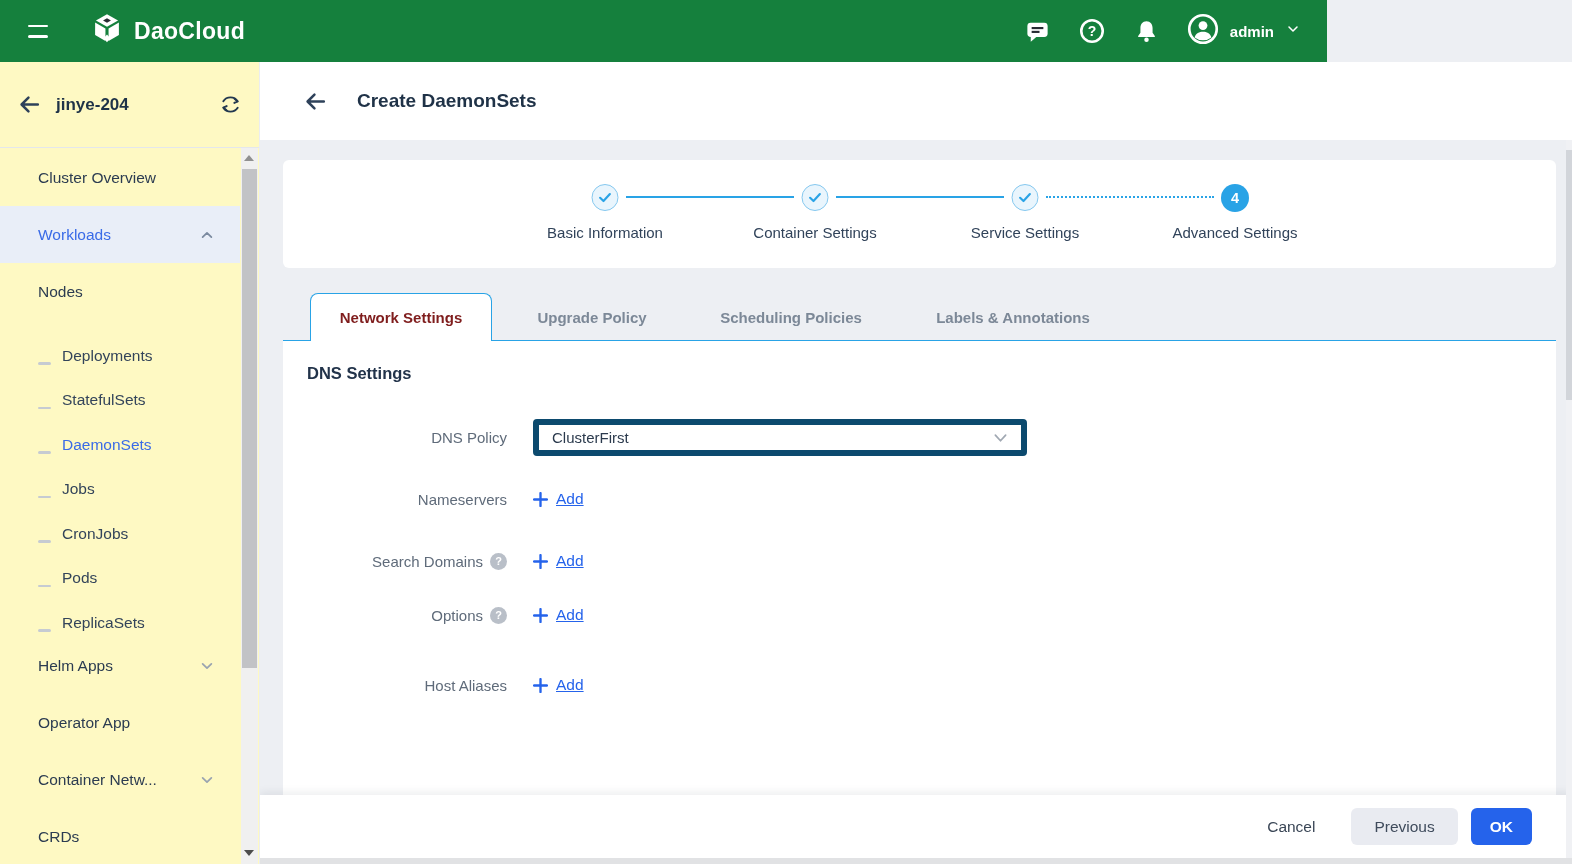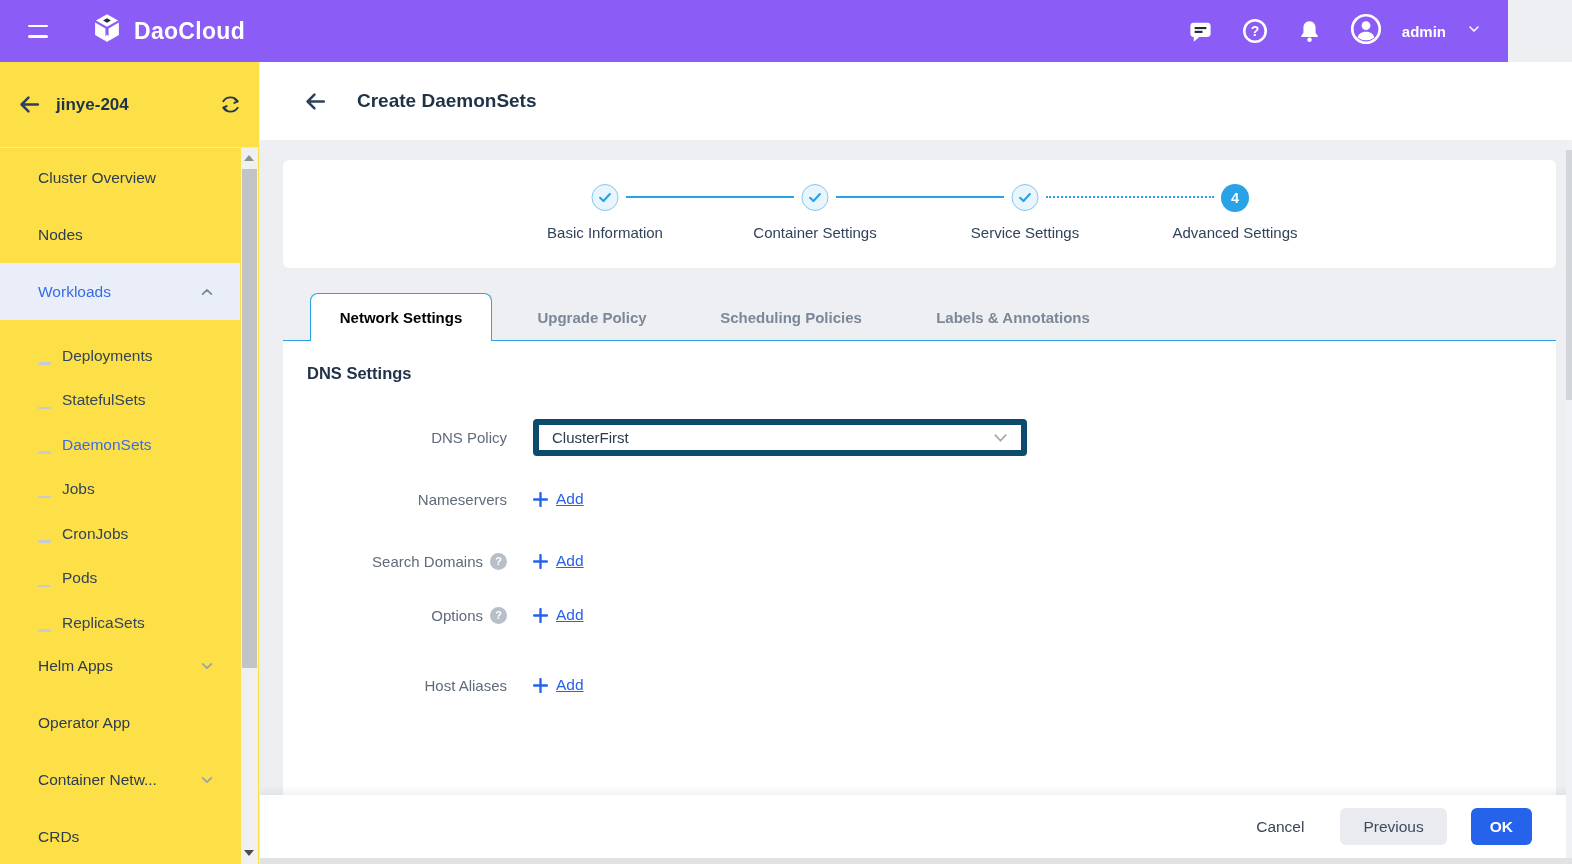--- a/index.html
+++ b/index.html
@@ -3,34 +3,34 @@
 <meta charset="utf-8">
 <style>
   * { box-sizing: border-box; }
   html,body { margin:0; padding:0; }
   body {
     width:1572px; height:864px; position:relative; overflow:hidden;
     font-family:"Liberation Sans", sans-serif; background:#edeff3;
   }
 
   
-  .topbar{ position:absolute; left:0; top:0; width:1508px; height:62px;
-    background:#8b5cf6; display:flex; align-items:center; z-index:20; }
+  .topbar{ position:absolute; left:0; top:0; width:1327px; height:62px;
+    background:#15803d; display:flex; align-items:center; z-index:20; }
   .hamburger{ margin-left:28px; display:flex; flex-direction:column; gap:8px; cursor:pointer; }
   .hamburger span{ width:20px; height:2.5px; background:#fff; border-radius:2px; }
   .brand{ display:flex; align-items:center; gap:10px; margin-left:42px; }
   .brand-name{ color:#fff; font-size:23px; font-weight:700; letter-spacing:.3px; }
   .topbar-right{ margin-left:auto; display:flex; align-items:center; gap:27px; margin-right:26px; }
   .tb-icon{ display:flex; align-items:center; justify-content:center; cursor:pointer; }
-  .user{ display:flex; align-items:center; gap:20px; cursor:pointer;text-align:right; }
+  .user{ display:flex; align-items:center; gap:11px; cursor:pointer;text-align:right; }
   .user-name{ color:#fff; font-size:15px; font-weight:600; }
 
   
   .sidebar{ position:absolute; left:0; top:62px; width:260px; bottom:0;
-    background:#fde047; border-right:1px solid #ebedf1; z-index:10; }
+    background:#fef9c3; border-right:1px solid #ebedf1; z-index:10; }
   .sb-header{ height:86px; position:relative; border-bottom:1px solid #e4e7ec; }
   .sb-back{ position:absolute; left:17px; top:30px; cursor:pointer; }
   .sb-title{ position:absolute; left:56px; top:43px; transform:translateY(-50%);
     font-size:17px; font-weight:600; color:#1f3348; }
   .sb-refresh{ position:absolute; right:17px; top:31px; cursor:pointer; }
   .sb-nav{ position:absolute; top:87px; left:0; right:0; bottom:0; overflow:hidden; }
   .nav-item{ height:57px; width:240px; display:flex; align-items:center;
     padding:0 26px 0 38px; font-size:15.5px; color:#2c3c51; cursor:pointer; }
   .nav-item.active{ background:#e9eef8; color:#3a6be7; }
   .nav-item .chev{ margin-left:auto; display:flex; }
@@ -65,21 +65,21 @@
     transform:translateX(-50%); font-size:15px; color:#31435a; }
   .connector{ position:absolute; top:36px; height:2px; background:#29a3e6; }
   .connector.dotted{ background:none; height:0; border-top:2.5px dotted #29a3e6; }
 
   
   .tabs{ position:absolute; top:231px; left:23px; width:1273px; height:48px; }
   .tabs-line{ position:absolute; left:0; right:0; bottom:0; height:1px; background:#29a3e6; z-index:1; }
   .tab-active{ position:absolute; left:27px; top:0; width:182px; height:48px; background:#fff;
     border:1px solid #29a3e6; border-bottom:none; border-radius:8px 8px 0 0; z-index:2;
     display:flex; align-items:center; justify-content:center;
-    font-size:15px; font-weight:600; color:#000000; cursor:pointer; }
+    font-size:15px; font-weight:600; color:#7f1d1d; cursor:pointer; }
   .tab{ position:absolute; top:0; height:48px; transform:translateX(-50%); display:flex;
     align-items:center; font-size:15px; font-weight:600; color:#7c8897; cursor:pointer; }
   .tab.t1{ left:309px;justify-content:flex-end; } .tab.t2{ left:508px; } .tab.t3{ left:730px; }
 
   
   .form-card{ position:absolute; top:279px; left:23px; width:1273px; height:454px; background:#fff; }
   .section-title{ position:absolute; left:24px; top:23px; font-size:16.5px; font-weight:600; color:#22334a; }
   .form-row{ position:absolute; left:0; height:38px; display:flex; align-items:center; }
   .form-row.r0{ top:77px; } .form-row.r1{ top:139px; } .form-row.r2{ top:201px; }
   .form-row.r3{ top:255px; } .form-row.r4{ top:325px; }
@@ -94,21 +94,21 @@
   .add-link{ display:flex; align-items:center; gap:8px; cursor:pointer; }
   .add-text{ font-size:15.5px; color:#2563eb; text-decoration:underline; }
 
   
   .footer{ position:absolute; left:0; right:0; top:733px; height:63px; background:#fff;
     box-shadow:0 -3px 8px rgba(40,50,70,.08); display:flex; align-items:center;
     justify-content:flex-end; padding-right:40px; z-index:5; }
   .btn-cancel{ font-family:inherit; font-size:15.5px; color:#3a4656; background:none; border:none;
     margin-right:30px; cursor:pointer; }
   .btn-prev{ font-family:inherit; height:37px; padding:0 23px; background:#e9ebf1; border:none;
-    border-radius:6px; font-size:15.5px; color:#3f4b5c; margin-right:24px; cursor:pointer; }
+    border-radius:6px; font-size:15.5px; color:#3f4b5c; margin-right:13px; cursor:pointer; }
   .btn-ok{ font-family:inherit; height:37px; padding:0 19px; background:#2563eb; border:none;
     border-radius:6px; font-size:15.5px; font-weight:600; color:#fff; cursor:pointer; }
 
   .bottom-strip{ position:absolute; left:0; right:0; bottom:0; height:6px; background:#e1e2e4; z-index:6; }
   .right-strip{ position:absolute; right:0; top:78px; width:6px; bottom:6px; background:#f0f1f4; z-index:6; }
   .right-thumb{ position:absolute; top:10px; left:0; width:6px; height:250px; background:#d2d5da; cursor:pointer; }
 </style>
 </head>
 <body>
 
@@ -183,30 +183,30 @@
         <path d="M19.5 15.4 Q17 19.4 12 19.4 T4.7 15.4"></path>
         <path d="M7.8 18 L4.5 15.2 L8 13.6"></path>
       </svg>
     </span>
   </div>
 
   <nav class="sb-nav">
     <div class="nav-item">
       <span>Cluster Overview</span>
     </div>
-    <div class="nav-item">
-      <span>Nodes</span>
-    </div>
     <div class="nav-item active">
       <span>Workloads</span>
       <span class="chev">
         <svg width="14" height="12" viewBox="0 0 16 12">
           <polyline points="3,8.5 8,3.5 13,8.5" stroke="#7b8aa0" stroke-width="2" fill="none" stroke-linecap="round" stroke-linejoin="round"></polyline>
         </svg>
       </span>
+    </div>
+    <div class="nav-item">
+      <span>Nodes</span>
     </div>
 
     <div class="sub-group">
       <div class="sub-item">
         <span class="dash"></span>
         <span>Deployments</span>
       </div>
       <div class="sub-item">
         <span class="dash"></span>
         <span>StatefulSets</span>

